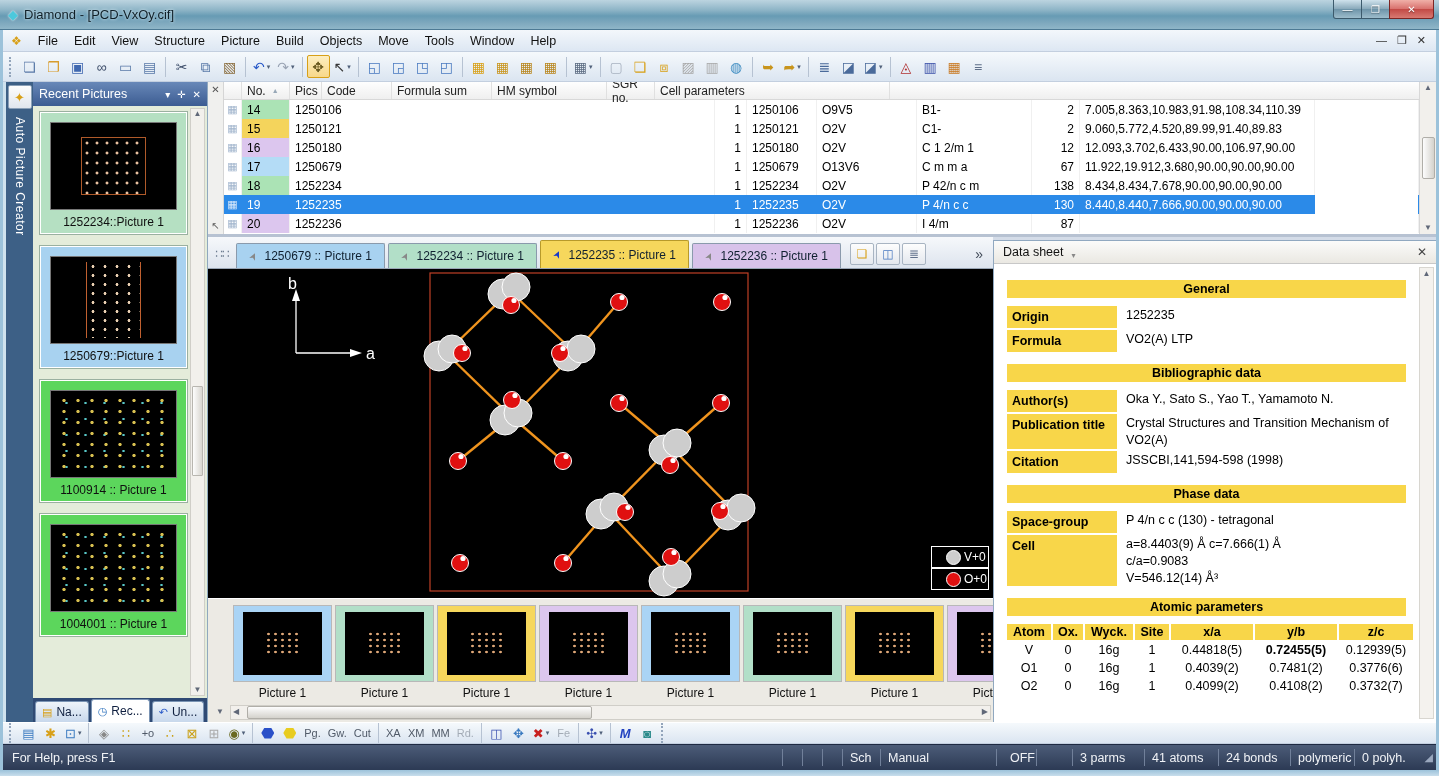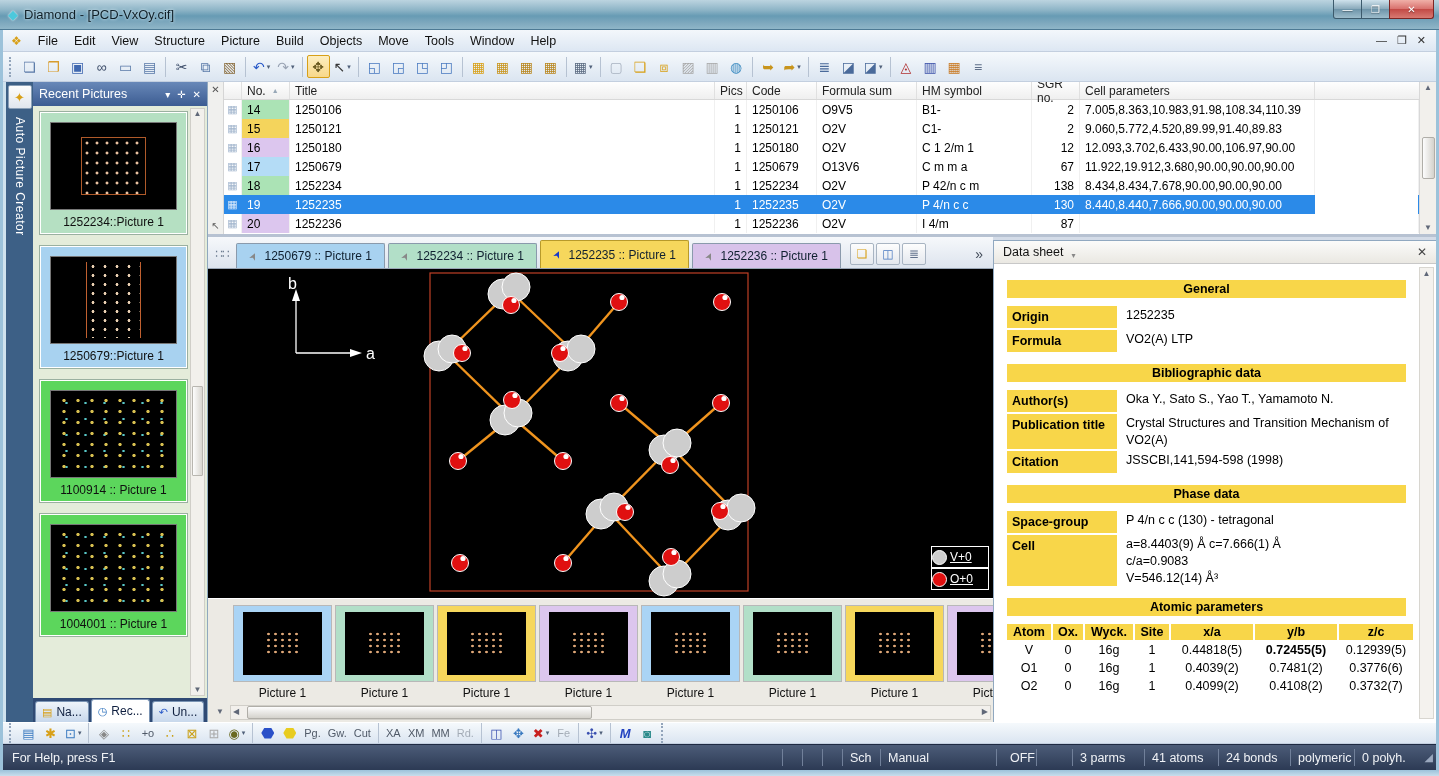--- a/index.html
+++ b/index.html
@@ -105,21 +105,21 @@
   .ptab .pt-ico { font-size:10px; color:#888; transform:rotate(-65deg); }
   .ptab.active { height:28px; border-color:#b89a2a; }
   .ptab.active .pt-ico { color:#1a3ac8; }
   .tabtools { display:flex; gap:2px; margin:0 0 3px 6px; }
   .tt-btn { height:22px; min-width:24px; background:linear-gradient(#fdfdfd,#e4e8ee); border:1px solid #a8b4c2; border-radius:2px; display:flex; align-items:center; justify-content:center; font-size:12px; }
   .tabbar .chev { margin-left:auto; margin-bottom:6px; color:#404a58; font-size:14px; padding-right:4px; }
 
   .canvas { flex:0 0 329px; background:#000; position:relative; }
   .canvas svg { position:absolute; inset:0; }
   .legend { position:absolute; right:4px; bottom:8px; }
-  .leg-row { width:58px; height:22px; border:1px solid #fff; background:#000; color:#fff; display:flex; align-items:center; gap:3px; font-size:12px; padding-left:0;text-decoration:underline; }
+  .leg-row { width:58px; height:22px; border:1px solid #fff; background:#000; color:#fff; display:flex; align-items:center; gap:3px; font-size:12px; padding-left:14px; }
   .leg-dot { width:15px; height:15px; border-radius:50%; border:1px solid #fff; flex:0 0 15px; }
 
   .filmstrip { flex:0 0 105px; background:#eceae4; border-top:1px solid #fff; display:flex; gap:3px; padding:6px 0 0 25px; overflow:hidden; }
   .fs-item { flex:0 0 99px; }
   .fs-frame { height:77px; border:1px solid #b8b8b8; padding:6px 9px; }
   .fs-pic { height:100%; background:#000; position:relative; }
   .fs-pic .pic-inner { left:28%; right:28%; top:30%; bottom:30%; background-image:radial-gradient(circle,#e0a878 1px,transparent 1.6px); background-size:7px 6px; }
   .fs-label { text-align:center; font-size:12px; color:#101010; padding-top:4px; white-space:nowrap; overflow:hidden; }
   .fs-scroll { flex:0 0 20px; display:flex; align-items:center; background:#eceae4; padding:0 2px 2px 4px; gap:2px; }
   .fs-collapse { width:16px; height:14px; display:flex; align-items:center; justify-content:center; }
@@ -381,23 +381,20 @@
         <div class="table-leftbar">
           <span class="tlb-btn">✕</span>
           <span class="tlb-btn">↖</span>
         </div>
         <div class="tablemain" id="table-main">
             <div class="thead">
               <div class="thcell" style="width: 18px;"></div>
               <div class="thcell" style="width: 48px; flex: 0 0 48px;">
                 <span>No.</span>
                 <span class="sort-ico">▲</span>
-              </div>
-              <div class="thcell" style="width: 425px; flex: 0 0 425px;">
-                <span>Title</span>
               </div>
               <div class="thcell" style="width: 32px; flex: 0 0 32px;">
                 <span>Pics</span>
               </div>
               <div class="thcell" style="width: 70px; flex: 0 0 70px;">
                 <span>Code</span>
               </div>
               <div class="thcell" style="width: 100px; flex: 0 0 100px;">
                 <span>Formula sum</span>
               </div>

